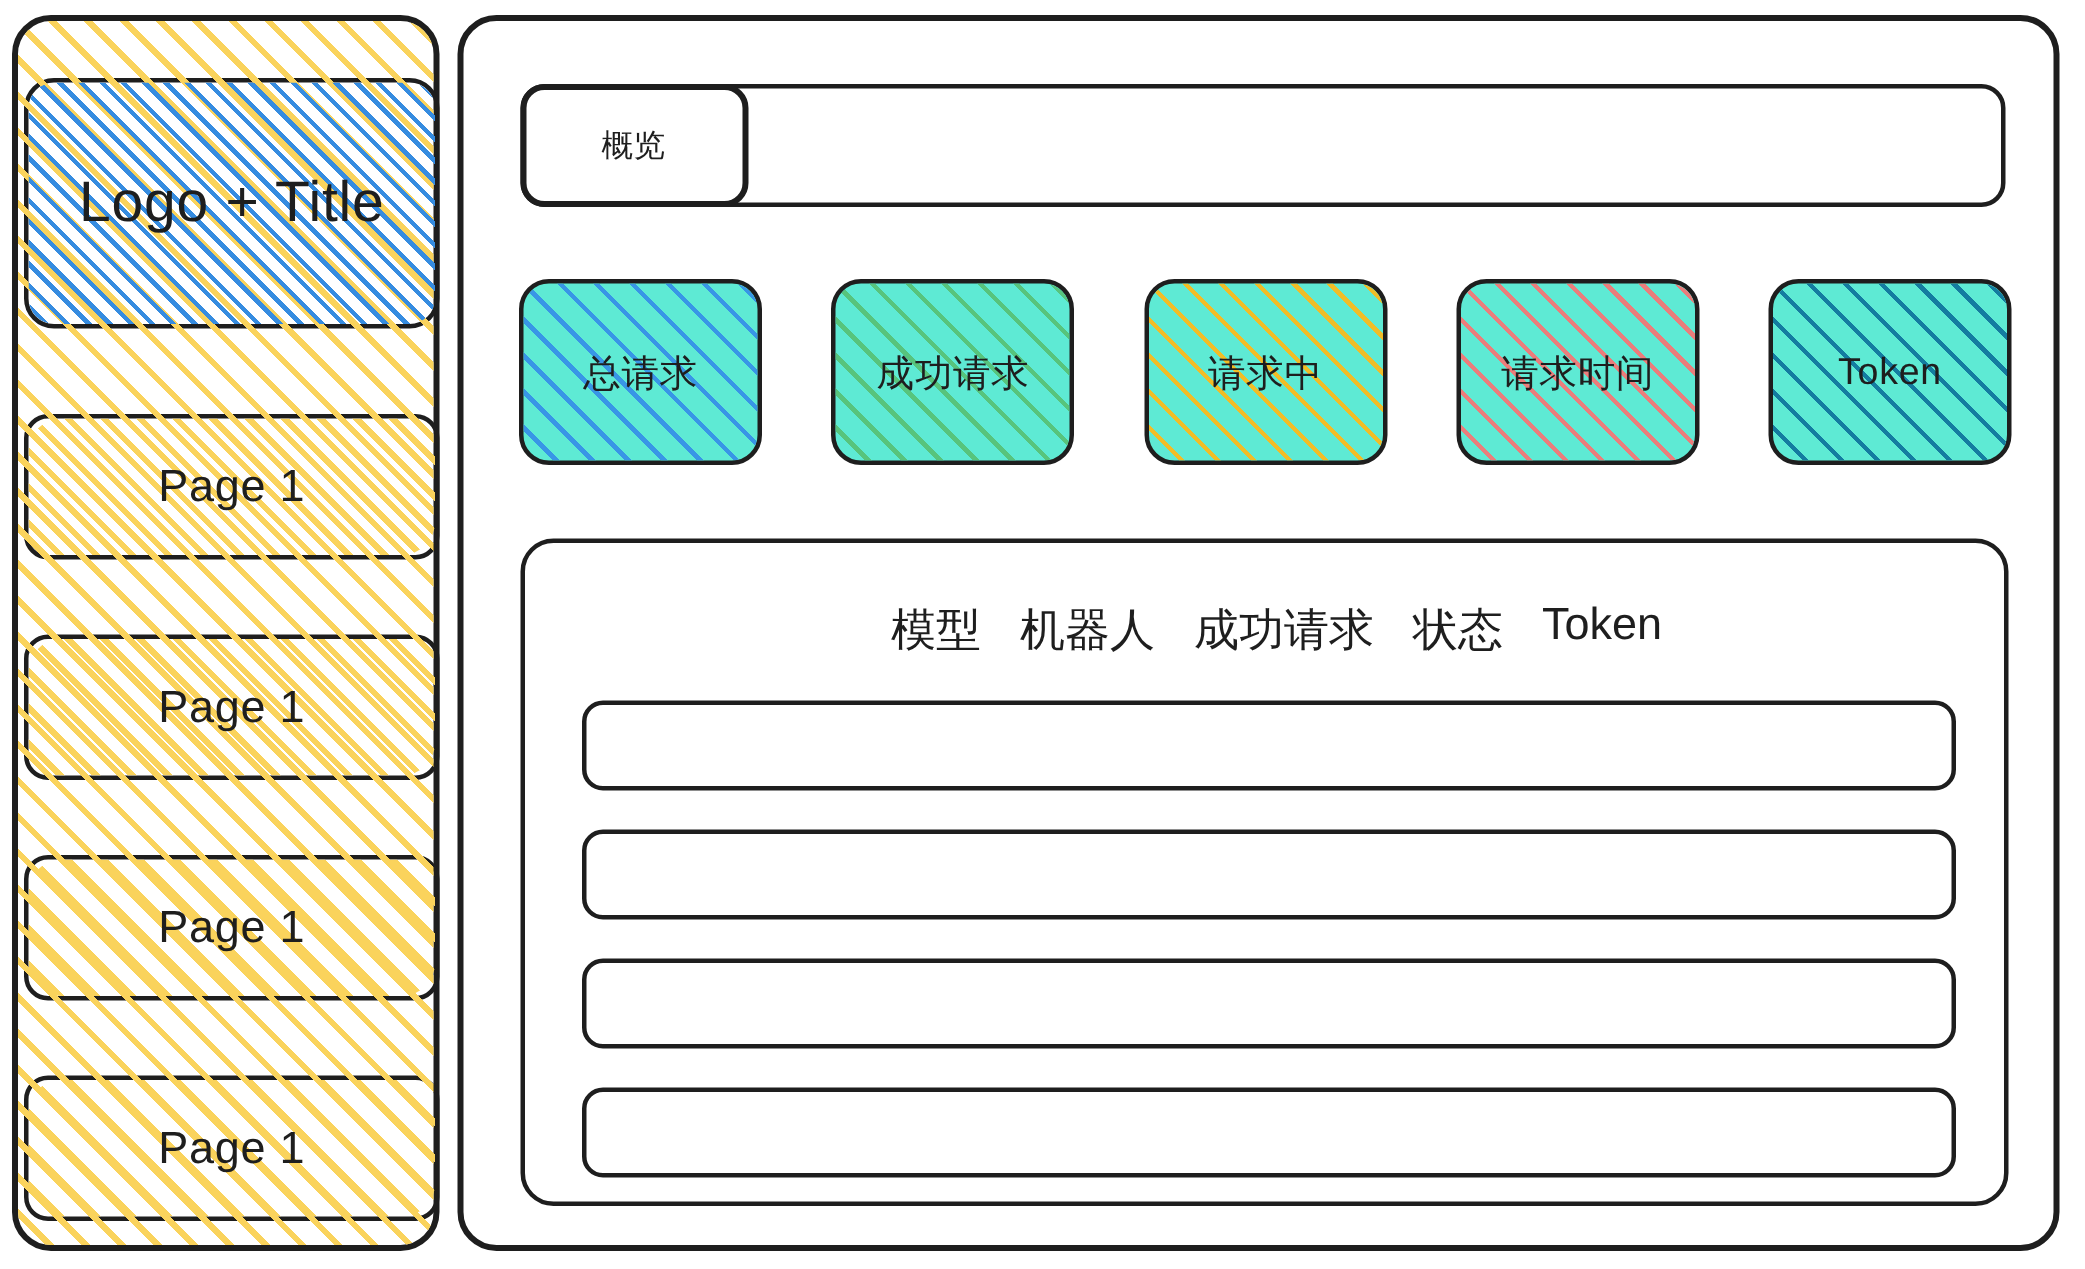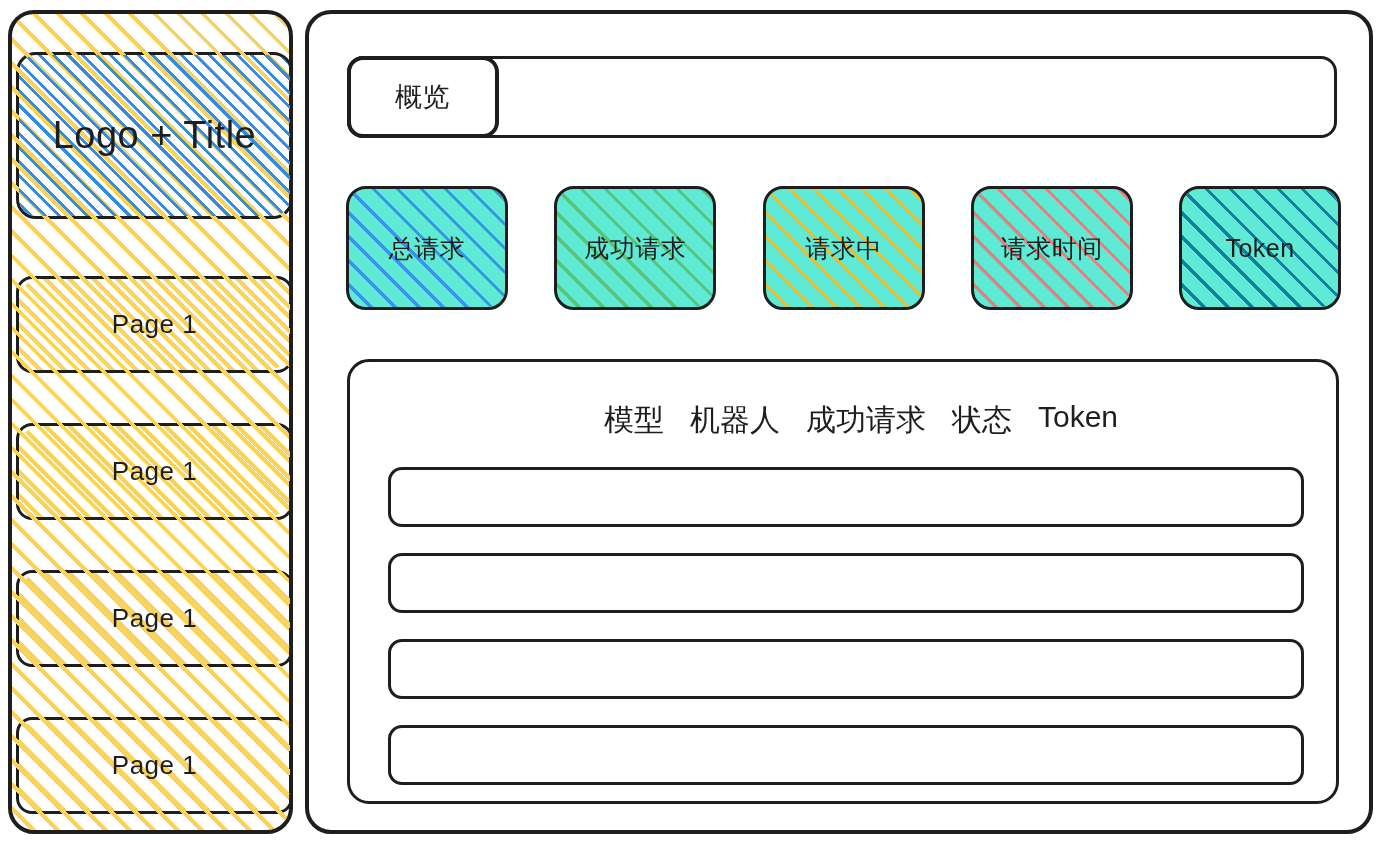--- a/index.html
+++ b/index.html
@@ -98,21 +98,21 @@
   .side-page { height: 97px; }
   .side-page .hatch {
     background-image: repeating-linear-gradient(
       45deg,
       rgba(43,176,98,0) 0px,
       rgba(43,176,98,0) 7px,
       #2bb062 7px,
       #2bb062 10px
     );
   }
-  .side-page .label { font-size: 26px; text-align: right; }
+  .side-page .label { font-size: 30px; text-align: right; }
 
   #side-page-0 { top: 262px; }
   #side-page-1 { top: 409px; }
   #side-page-2 { top: 556px; }
   #side-page-3 { top: 703px; }
 
   
   #main-panel {
     left: 305px; top: 10px;
     width: 1068px; height: 824px;
@@ -137,21 +137,21 @@
     width: 152px; height: 82px;
     box-sizing: border-box;
     border: 4px solid #1e1e1e;
     border-radius: 16px;
     background: #ffffff;
     display: flex;
     align-items: center;
     justify-content: center;
     z-index: 3;
   }
-  #tab-overview .label { font-size: 27px; }
+  #tab-overview .label { font-size: 21px; }
 
   
   #stats {
     position: absolute;
     left: 37px; top: 172px;
     width: 995px; height: 124px;
     display: flex;
     justify-content: space-between;
   }
   .stat-card {
@@ -200,21 +200,21 @@
     position: absolute;
     left: 38px; top: 345px;
     width: 992px; height: 445px;
     box-sizing: border-box;
     border: 3.5px solid #1e1e1e;
     border-radius: 22px;
     background: #ffffff;
   }
   #table-header {
     position: absolute;
-    left: 18px; top: 38px;
+    left: 8px; top: 38px;
     width: 100%;
     display: flex;
     justify-content: center;
     gap: 26px;
   }
   #table-header .th {
     font-size: 30px;
     color: #1e1e1e;
     white-space: nowrap;
   }

